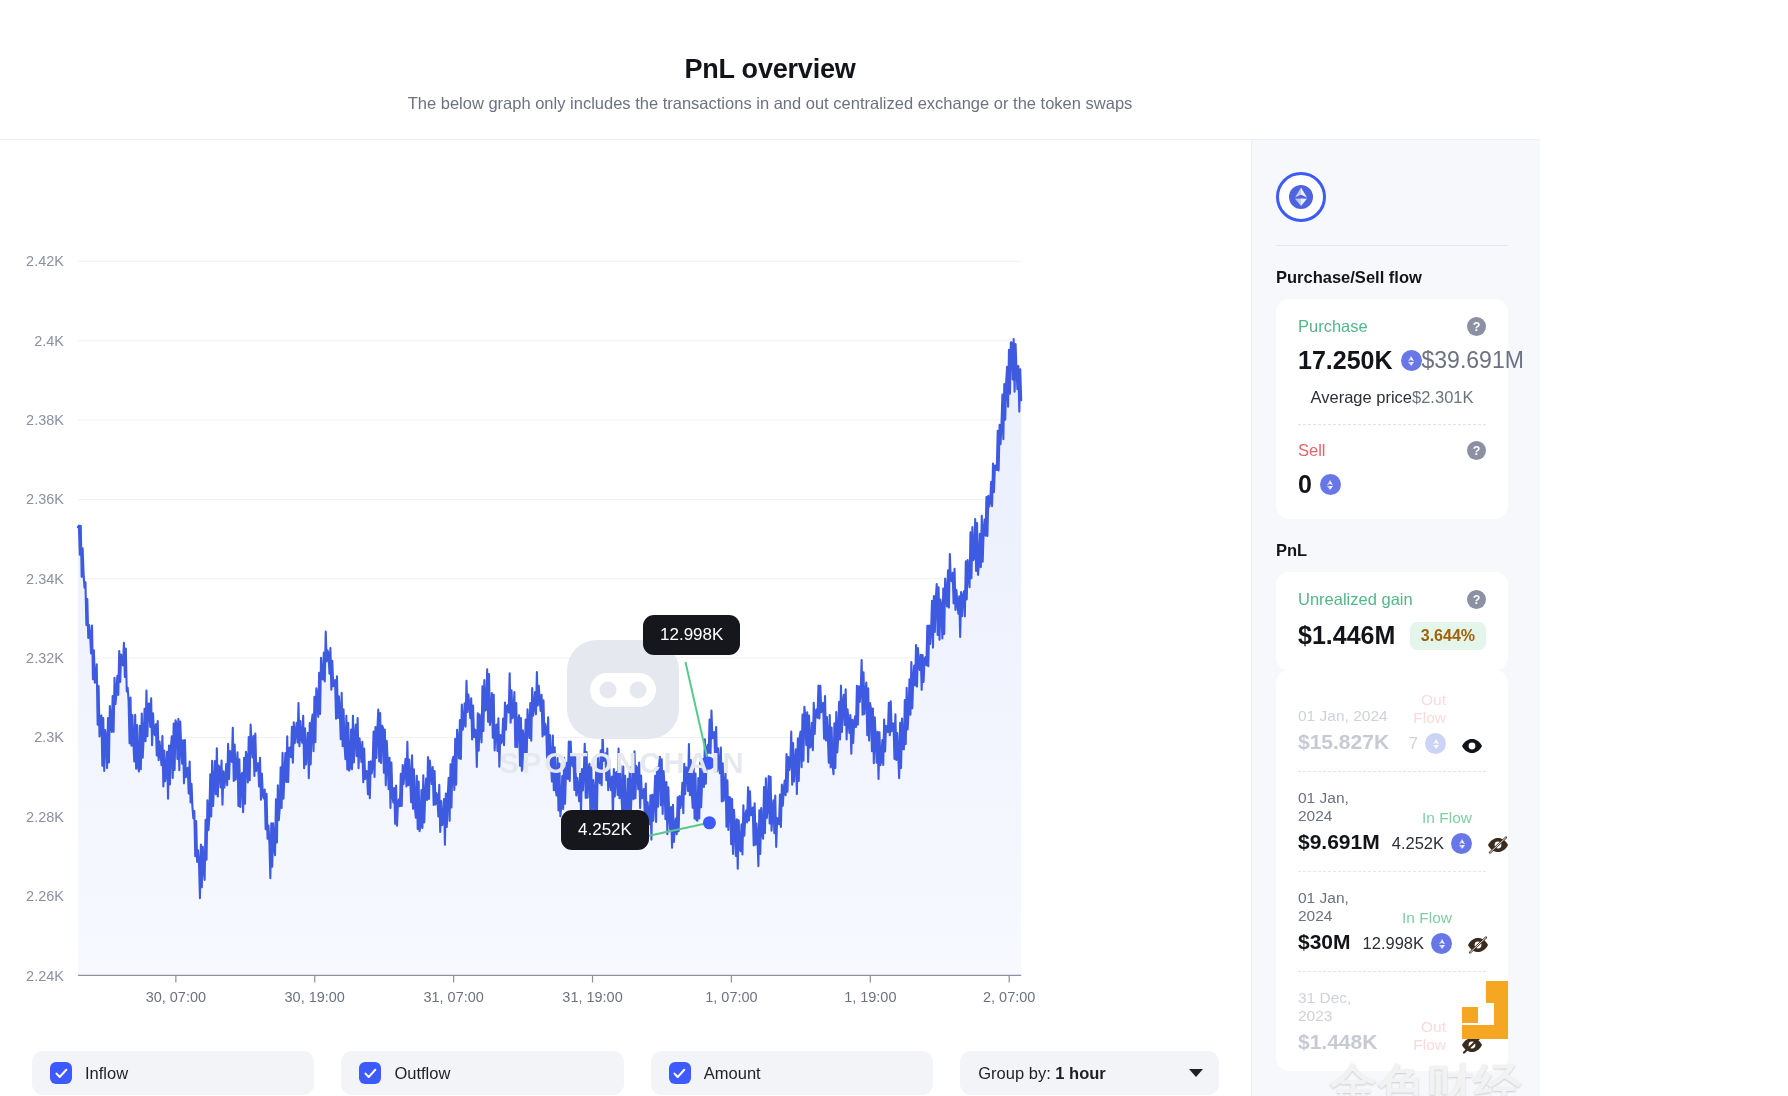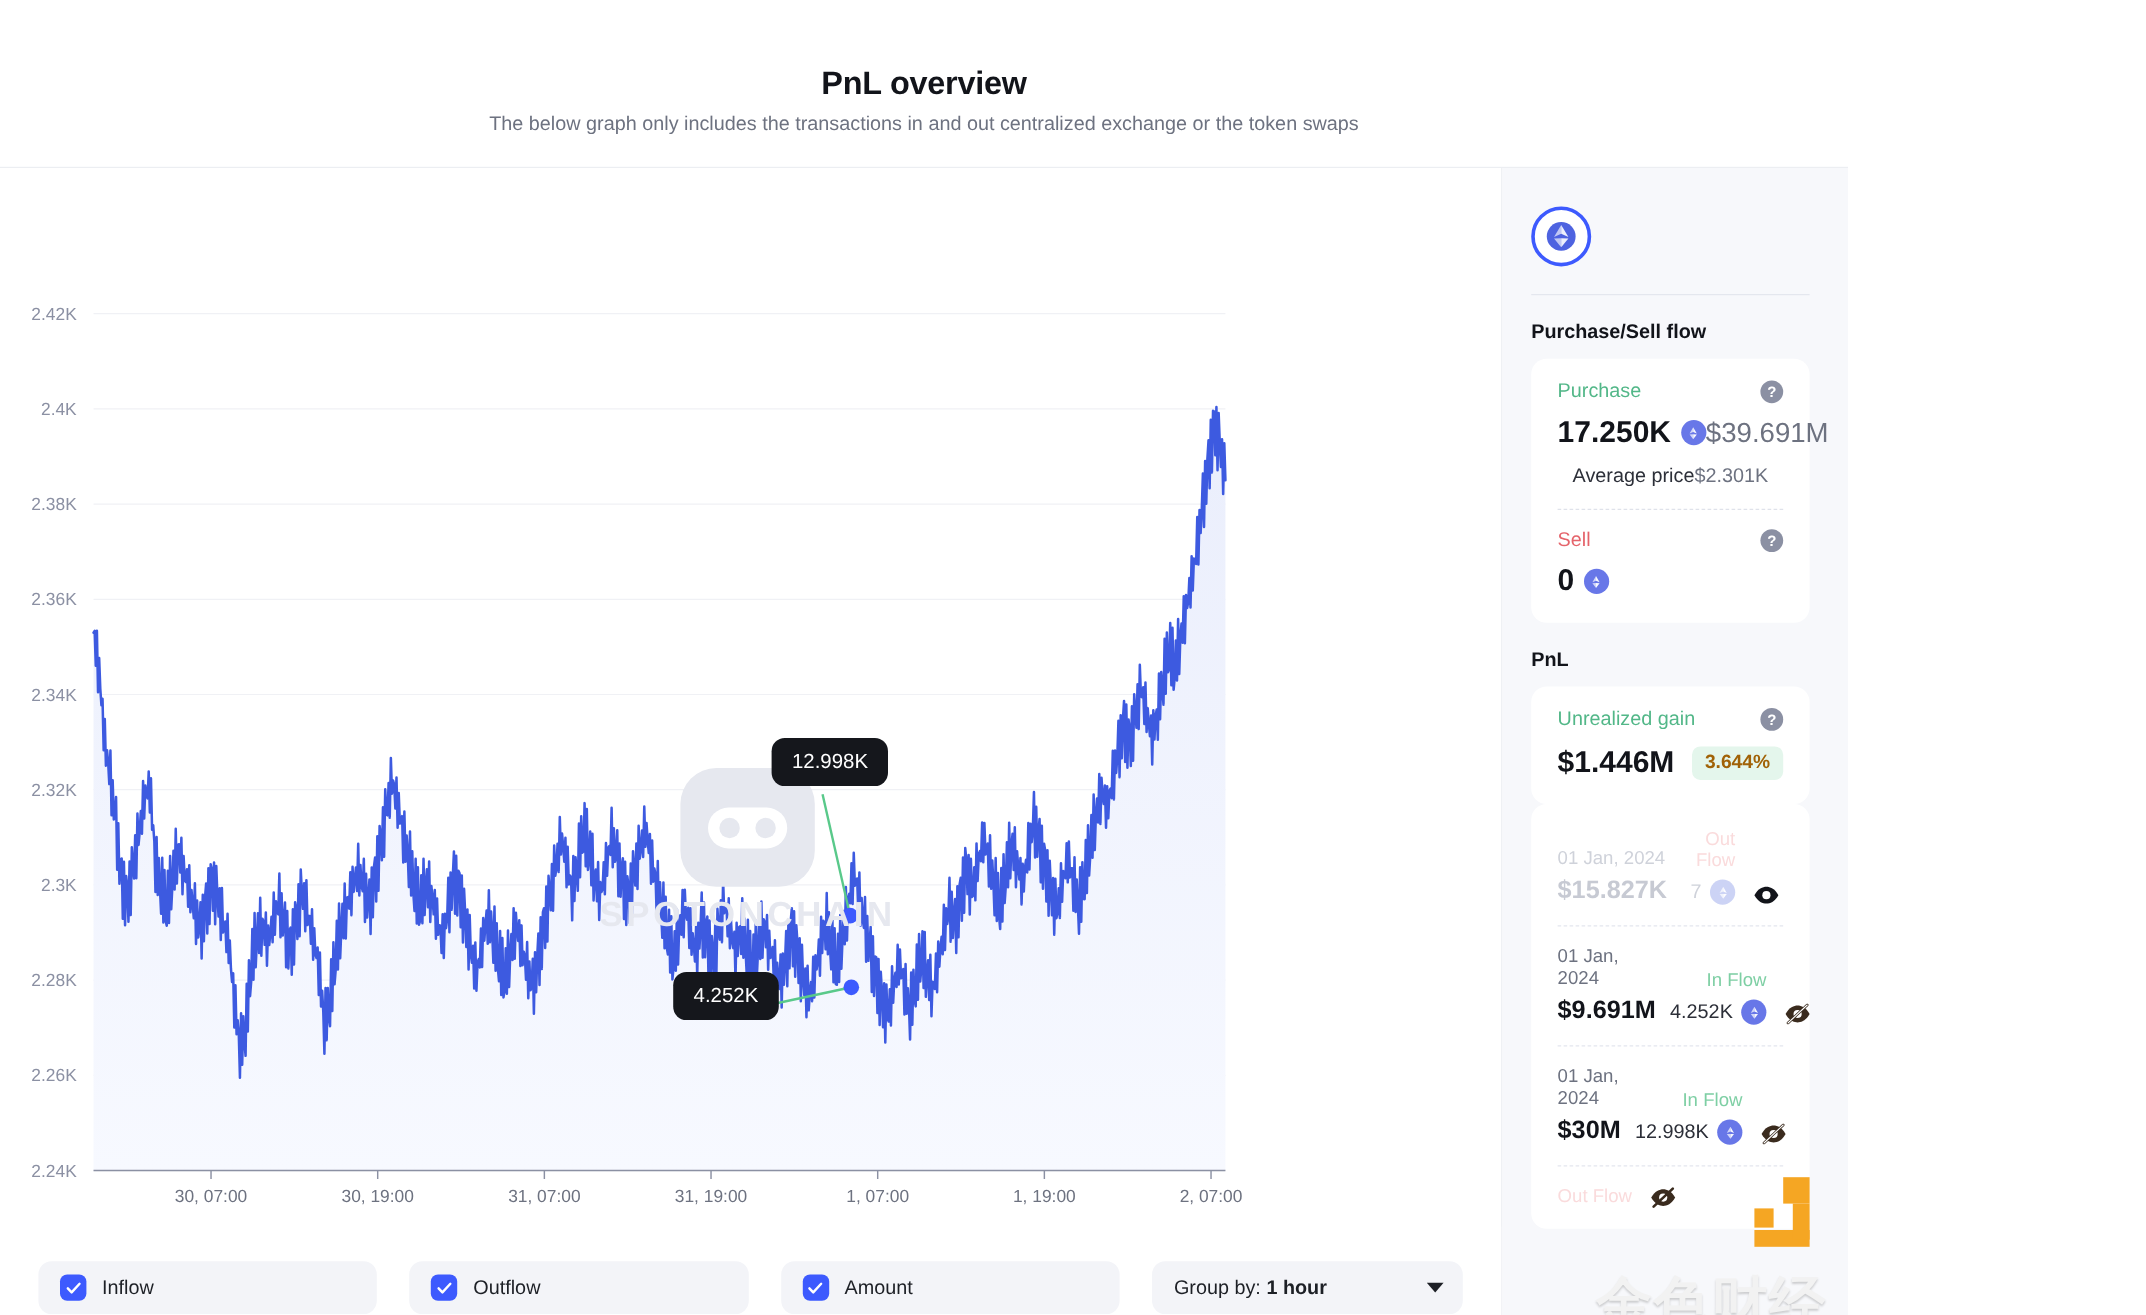--- a/index.html
+++ b/index.html
@@ -413,20 +413,24 @@
               <svg width="22" height="18" viewBox="0 0 22 18">
                 <path d="M1 9 C4 3.5 8 2 11 2 C14 2 18 3.5 21 9 C18 14.5 14 16 11 16 C8 16 4 14.5 1 9 Z" fill="#3a2b1e"></path>
                 <circle cx="11" cy="9" r="3.4" fill="#ffffff"></circle>
                 <line x1="3" y1="16.5" x2="19" y2="1.5" stroke="#3a2b1e" stroke-width="2.2" stroke-linecap="round"></line>
                 <line x1="3" y1="16.5" x2="19" y2="1.5" stroke="#ffffff" stroke-width="0.9" stroke-linecap="round"></line>
               </svg>
             </div>
           </div>
 
           <div class="node-row dimmed">
+            <div class="node-left">
+              <div class="node-date">31 Dec, 2023</div>
+              <div class="node-amt">$1.448K</div>
+            </div>
             <div class="node-right">
               <div class="flow-out">Out Flow</div>
             </div>
             <div class="eye-btn">
               <svg width="22" height="18" viewBox="0 0 22 18">
                 <path d="M1 9 C4 3.5 8 2 11 2 C14 2 18 3.5 21 9 C18 14.5 14 16 11 16 C8 16 4 14.5 1 9 Z" fill="#3a2b1e"></path>
                 <circle cx="11" cy="9" r="3.4" fill="#ffffff"></circle>
                 <line x1="3" y1="16.5" x2="19" y2="1.5" stroke="#3a2b1e" stroke-width="2.2" stroke-linecap="round"></line>
               </svg>
             </div>

